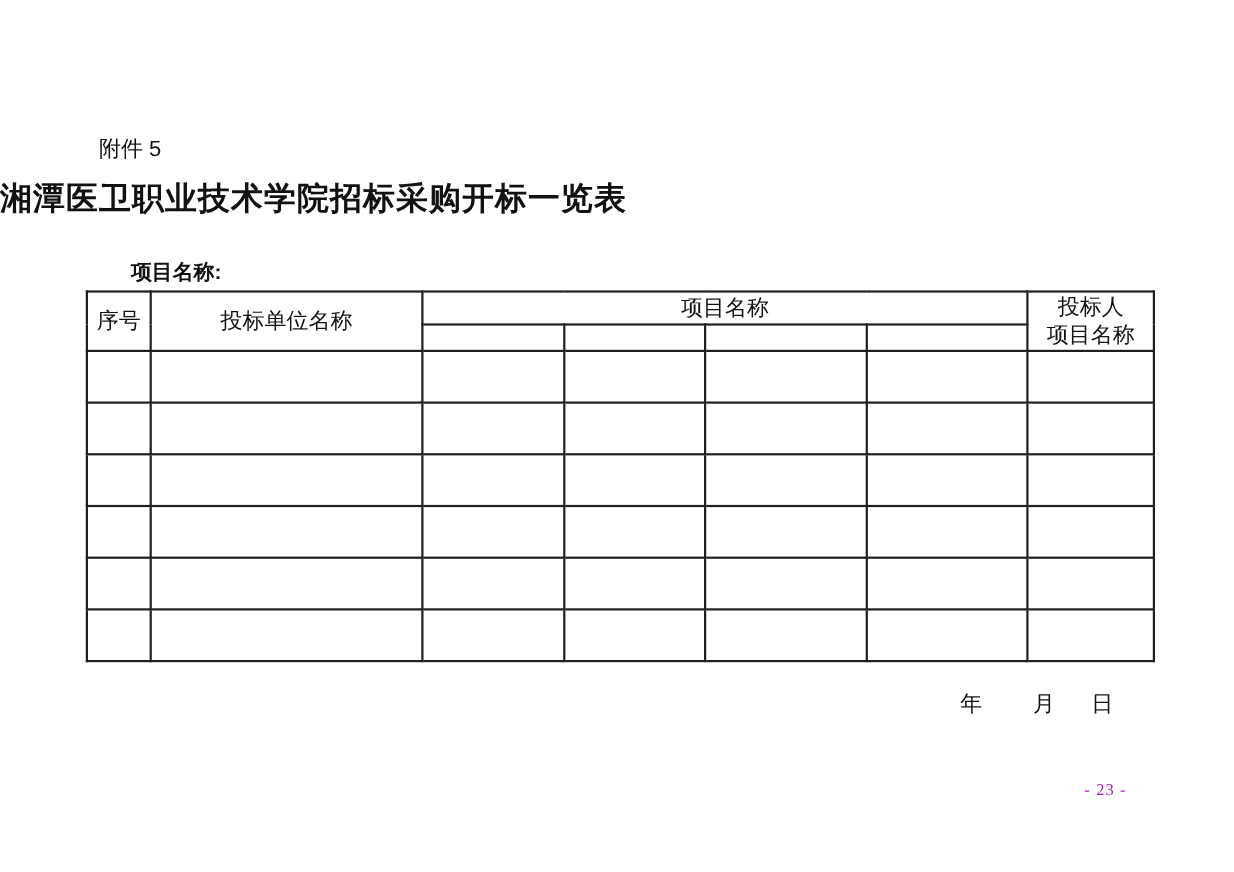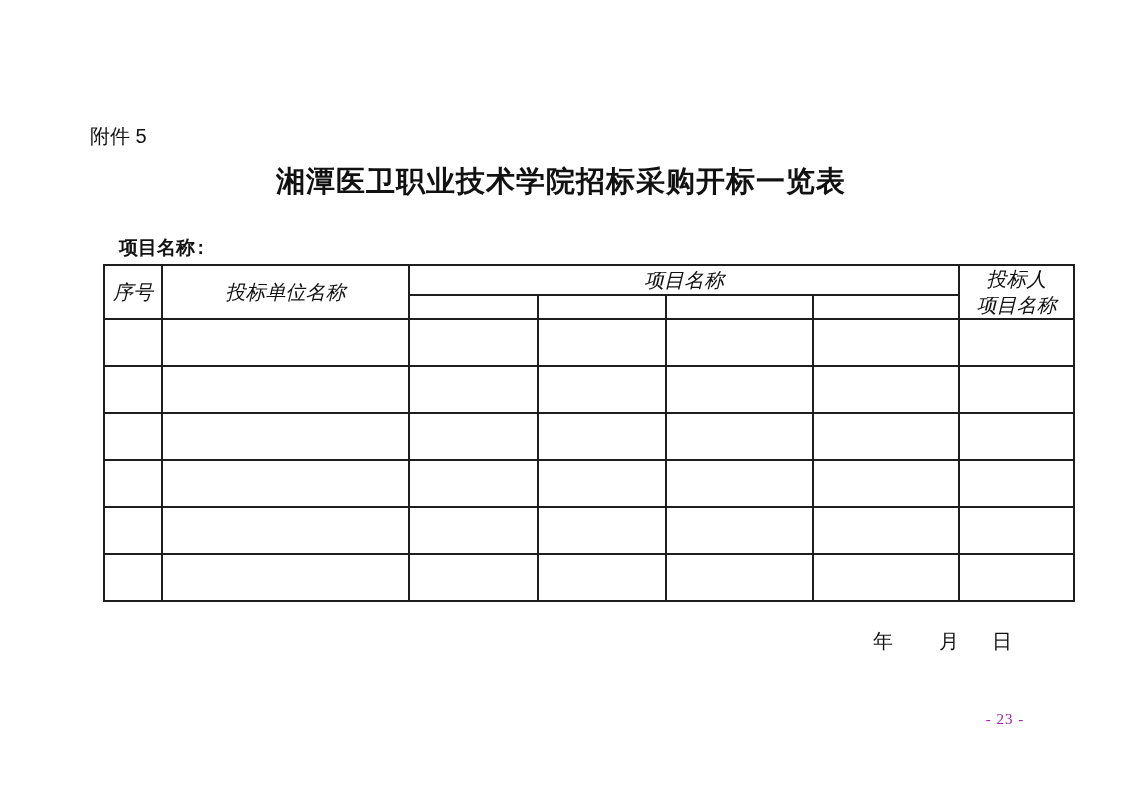--- a/index.html
+++ b/index.html
@@ -27,48 +27,46 @@
     font-size: 20px;
     line-height: 23px;
     color: var(--text);
   }
 
   .doc-title {
     position: absolute;
     left: 0;
     top: 165px;
     width: 100%;
-    text-align: center;
     font-family: "Liberation Serif", serif;
     font-weight: bold;
     font-size: 29px;
     line-height: 32px;
     letter-spacing: 1px;
     color: var(--text);
   }
 
   .project-label {
     position: absolute;
     left: 119px;
     top: 238px;
-    font-family: Liberation Mono, monospace;
+    font-family: Liberation Sans, sans-serif;
     font-weight: bold;
     font-size: 19px;
     line-height: 22px;
     color: var(--text);
   }
 
   table.open-bid-table {
     position: absolute;
-    left: 103px;
+    left: 78px;
     top: 264px;
     width: 970px;
     border-collapse: collapse;
     table-layout: fixed;
-    font-style: italic;
   }
   table.open-bid-table th,
   table.open-bid-table td {
     border: 2px solid var(--border);
     padding: 0;
     text-align: center;
     vertical-align: middle;
     font-family: "Liberation Sans", sans-serif;
     font-weight: normal;
     font-size: 20px;
@@ -86,21 +84,21 @@
     font-family: "Liberation Serif", serif;
     font-size: 21px;
     line-height: 25px;
     color: var(--text);
   }
 
   .date-line {
     position: absolute;
     left: 873px;
     top: 629px;
-    font-family: Liberation Serif, serif;
+    font-family: Liberation Mono, monospace;
     font-size: 20px;
     line-height: 25px;
     color: var(--text);
     white-space: nowrap;
   }
   .date-line .date-unit-gap-1 { margin-right: 46px; }
   .date-line .date-unit-gap-2 { margin-right: 33px; }
 
   .page-number {
     position: absolute;

